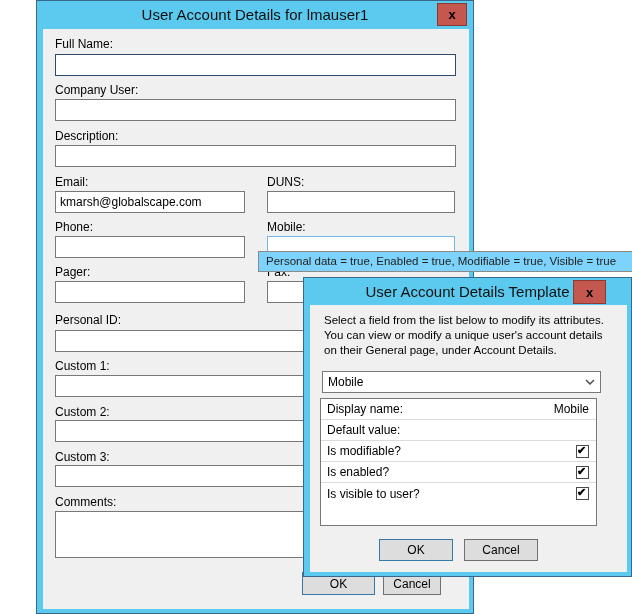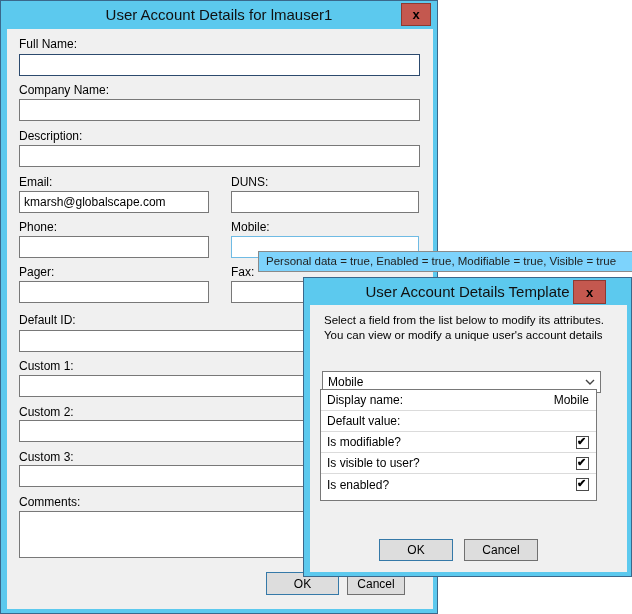--- a/index.html
+++ b/index.html
@@ -36,74 +36,74 @@
              background:#7dd3fc; border:1px solid #8A8A8A; z-index:40;
              font-size:11.5px; color:#222; line-height:19px; padding:0 7px;
              white-space:nowrap; overflow:hidden; }
 
   
   .intro-line { position:absolute; left:14px; font-size:11.5px; color:#000; white-space:nowrap; }
   .combo { position:absolute; left:12px; top:66px; width:279px; height:22px;
            background:#fff; border:1px solid #787878; display:flex; align-items:center; }
   .combo .combo-text { flex:1; font-size:12px; padding-left:5px; }
   .combo .chev { width:20px; display:flex; align-items:center; justify-content:center; }
-  .attr-table { position:absolute; left:10px; top:84px; width:277px; height:112px;
+  .attr-table { position:absolute; left:10px; top:93px; width:277px; height:128px;
                 background:#fff; border:1px solid #787878; }
   .attr-row { height:21px; display:flex; align-items:center; justify-content:space-between;
               padding:0 7px 0 6px; border-bottom:1px solid #DBDBDB; font-size:12px; }
   .attr-row:last-child { border-bottom:none; }
   .attr-val { font-size:12px; }
   .cbx { width:13px; height:13px; background:#fff; border:1px solid #4A4A4A;
          position:relative; }
   .cbx[data-checked="true"]::after { content:"\2714"; position:absolute; left:0px; top:-2px;
          font-size:11px; font-weight:bold; color:#000; }
 
   
-  #main-dialog { z-index:10; }
+  #main-dialog { z-index:10;margin-left:36px; }
   #template-dialog { z-index:30; }
 </style>
 </head>
 <body>
 
 <div class="canvas">
 
   <div class="dialog" id="main-dialog" style="left:0;top:0;width:438px;height:614px;">
     <div class="titlebar">
       <span class="title">User Account Details for lmauser1</span>
     </div>
     <div class="closebtn" style="right:6px;">
       <span>x</span>
     </div>
     <div class="client" style="left:6px;top:28px;width:426px;height:580px;">
 
       <div class="lab" style="left:12px;top:8px;">Full Name:</div>
       <input class="fld focus" style="left: 12px; top: 25px; width: 401px;" value="">
 
-      <div class="lab" style="left:12px;top:54px;">Company Name:</div>
+      <div class="lab" style="left:12px;top:54px;">Company User:</div>
       <input class="fld" style="left: 12px; top: 70px; width: 401px;" value="">
 
       <div class="lab" style="left:12px;top:100px;">Description:</div>
       <input class="fld" style="left: 12px; top: 116px; width: 401px;" value="">
 
       <div class="lab" style="left:12px;top:146px;">Email:</div>
       <input class="fld" style="left: 12px; top: 162px; width: 190px;" value="kmarsh@globalscape.com">
       <div class="lab" style="left:224px;top:146px;">DUNS:</div>
       <input class="fld" style="left: 224px; top: 162px; width: 188px;" value="">
 
       <div class="lab" style="left:12px;top:191px;">Phone:</div>
       <input class="fld" style="left: 12px; top: 207px; width: 190px;" value="">
       <div class="lab" style="left:224px;top:191px;">Mobile:</div>
       <input class="fld hover" style="left: 224px; top: 207px; width: 188px;" value="">
 
       <div class="lab" style="left:12px;top:236px;text-align:right;">Pager:</div>
       <input class="fld" style="left: 12px; top: 252px; width: 190px;" value="">
       <div class="lab" style="left:224px;top:236px;">Fax:</div>
       <input class="fld" style="left: 224px; top: 252px; width: 188px;" value="">
 
-      <div class="lab" style="left:12px;top:284px;">Default ID:</div>
+      <div class="lab" style="left:12px;top:284px;">Personal ID:</div>
       <input class="fld" style="left: 12px; top: 301px; width: 401px;" value="">
 
       <div class="lab" style="left:12px;top:330px;">Custom 1:</div>
       <input class="fld" style="left: 12px; top: 346px; width: 401px;" value="">
 
       <div class="lab" style="left:12px;top:376px;">Custom 2:</div>
       <input class="fld" style="left: 12px; top: 391px; width: 401px;" value="">
 
       <div class="lab" style="left:12px;top:421px;">Custom 3:</div>
       <input class="fld" style="left: 12px; top: 436px; width: 401px;" value="">
@@ -122,20 +122,21 @@
     <div class="titlebar">
       <span class="title">User Account Details Template</span>
     </div>
     <div class="closebtn" style="left:269px;width:33px;height:24px;">
       <span>x</span>
     </div>
     <div class="client" style="left:6px;top:27px;width:317px;height:267px;">
 
       <div class="intro-line" style="top:9px;">Select a field from the list below to modify its attributes.</div>
       <div class="intro-line" style="top:24px;">You can view or modify a unique user's account details</div>
+      <div class="intro-line" style="top:39px;">on their General page, under Account Details.</div>
 
       <div class="combo">
         <span class="combo-text">Mobile</span>
         <span class="chev">
           <svg width="10" height="6" viewBox="0 0 10 6">
               <polyline points="1,1 5,5 9,1" fill="none" stroke="#444" stroke-width="1.4"></polyline>
             </svg>
         </span>
       </div>
 
@@ -146,25 +147,25 @@
         </div>
         <div class="attr-row">
           <span>Default value:</span>
           <span class="attr-val"></span>
         </div>
         <div class="attr-row">
           <span>Is modifiable?</span>
           <span class="cbx" data-checked="true"></span>
         </div>
         <div class="attr-row">
-          <span>Is visible to user?</span>
+          <span>Is enabled?</span>
           <span class="cbx" data-checked="true"></span>
         </div>
         <div class="attr-row">
-          <span>Is enabled?</span>
+          <span>Is visible to user?</span>
           <span class="cbx" data-checked="true"></span>
         </div>
       </div>
 
       <button class="btn default" style="left:69px;top:234px;width:74px;height:22px;">OK</button>
       <button class="btn" style="left:154px;top:234px;width:74px;height:22px;">Cancel</button>
     </div>
   </div>
 
 </div>

